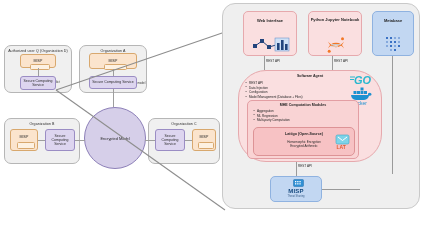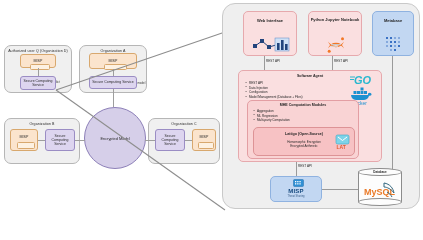--- a/index.html
+++ b/index.html
@@ -187,21 +187,21 @@
   </div>
 
   <div class="abs pedge edge-v" style="left:264px;top:56px;height:14px;"></div>
   <div class="abs api-lbl" style="left:266px;top:59px;">REST API</div>
 
   <div class="abs pedge edge-v" style="left:332px;top:56px;height:14px;"></div>
   <div class="abs api-lbl" style="left:334px;top:59px;">REST API</div>
 
   <div class="abs pedge edge-v" style="left:392px;top:56px;height:118px;"></div>
 
-  <div class="abs pink" style="left:238px;top:70px;width:144px;height:92px;">
+  <div class="abs pink" style="left:238px;top:70px;width:144px;height:92px;border-radius:28px;">
     <div class="sec-title" style="margin-top:3px;">Software Agent</div>
     <ul class="bullets" style="margin:3px 0 0 6px;">
       <li>REST API</li>
       <li>Data Injection</li>
       <li>Configuration</li>
       <li>Model Management (Database + Files)</li>
     </ul>
 
     <svg style="position:absolute;right:5px;top:3px;" width="26" height="12" viewBox="0 0 26 12">
       <text x="4" y="10" font-family="Liberation Sans, sans-serif" font-size="11" font-weight="bold" font-style="italic" fill="#29b8cf">GO</text>
@@ -258,25 +258,14 @@
       </g>
     </svg>
     <div style="position:absolute;left:0;right:0;top:11px;text-align:center;
                 font-size:6px;font-weight:bold;color:#13477e;letter-spacing:.2px;">MISP</div>
     <div style="position:absolute;left:0;right:0;top:18px;text-align:center;
                 font-size:2.6px;color:#3a5e88;">Threat Sharing</div>
   </div>
 
   <div class="abs pedge edge-h" style="left:322px;top:189px;width:38px;"></div>
 
-  <div class="abs" style="left:358px;top:168px;width:44px;height:38px;">
-    <div class="cyl-body"></div>
-    <div class="cyl-bot"></div>
-    <div class="cyl-top"></div>
-    <div class="cyl-lbl">Database</div>
-    <svg style="position:absolute;left:6px;top:13px;" width="33" height="20" viewBox="0 0 33 20">
-      <text x="0" y="14" font-family="Liberation Sans, sans-serif" font-size="9" font-weight="bold" fill="#ea7a28">MySQL</text>
-      <path d="M20,2 c6,1 9,5 10,10 c-3,-4 -7,-6 -10,-6 Z" fill="none" stroke="#31667e" stroke-width="1"></path>
-      <path d="M23,11 c2,1 4,3 5,5" fill="none" stroke="#31667e" stroke-width="1"></path>
-    </svg>
-  </div>
 
 </div>
 
 </body></html>

